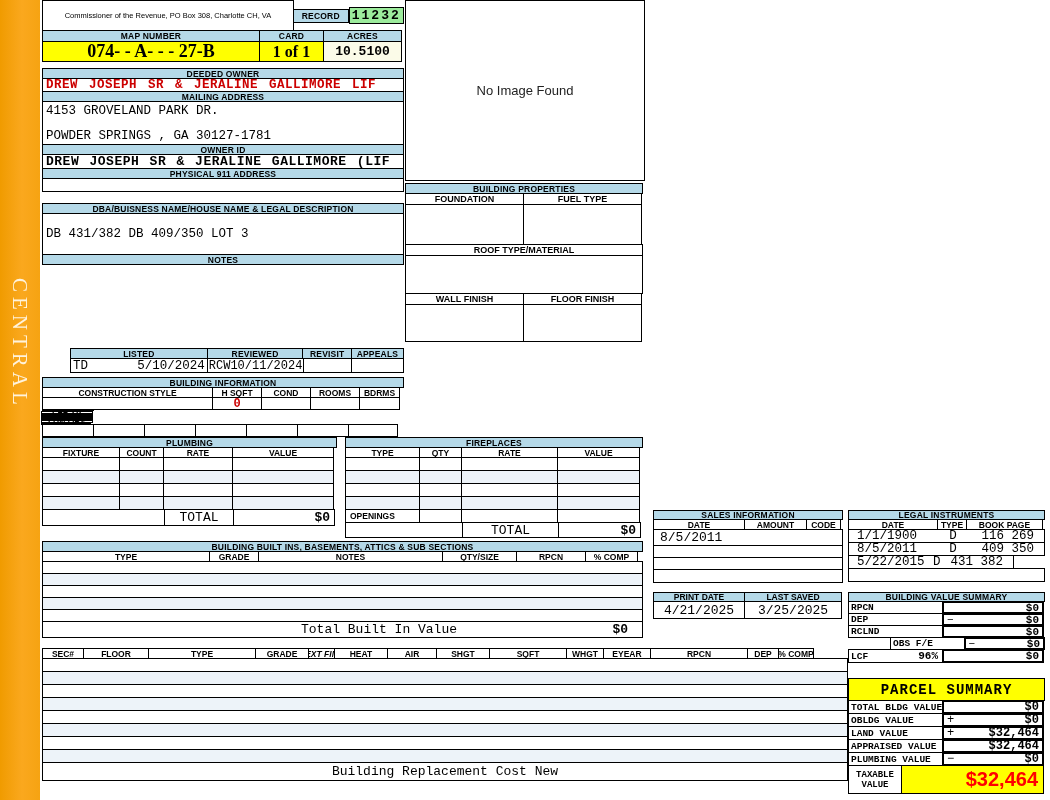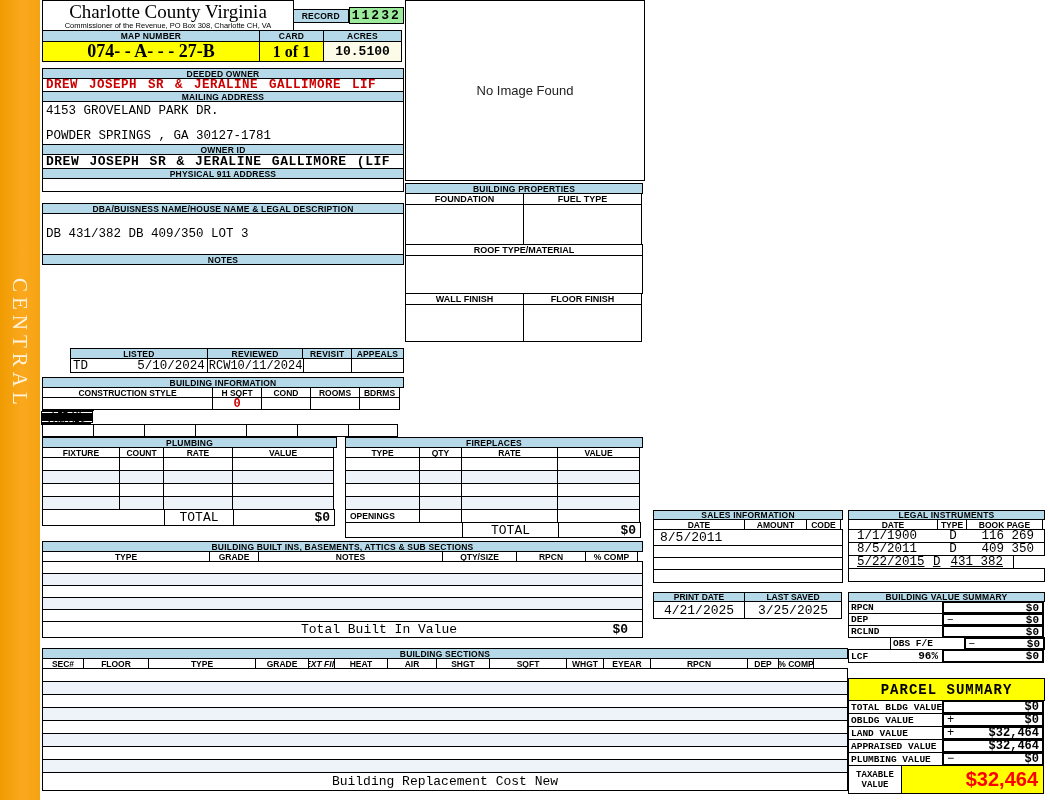--- a/index.html
+++ b/index.html
@@ -32,21 +32,20 @@
 </head>
 <body>
 
 <div class="sidebar abs">
   <div class="vertical-label">CENTRAL</div>
 </div>
 
 <div class="blk" style="left:42px;top:0;width:362px;">
   <div class="gr" style="height:31px;">
     <div class="wht" style="width:252px;flex-direction:column;justify-content:center;">
-      <div style="font:19px 'Liberation Serif',serif;line-height:19px;">Charlotte County Virginia</div>
       <div style="font:7.5px 'Liberation Sans',sans-serif;line-height:9px;">Commissioner of the Revenue, PO Box 308, Charlotte CH, VA</div>
     </div>
     <div style="width:111px;flex-direction:row;border:none;">
       <div class="bar" style="width:100%;height:14px;border:1px solid #000;box-sizing:border-box;display:flex;align-items:center;justify-content:center;">RECORD</div>
       <div class="green mono b" style="width:100%;height:17px;margin-top:-1px;border:1px solid #000;box-sizing:border-box;display:flex;align-items:center;justify-content:center;font-size:13px;letter-spacing:2px;">11232</div>
     </div>
   </div>
 
   <div class="gr" style="height:12px;">
     <div class="bar" style="width:218px;">MAP NUMBER</div>
@@ -278,23 +277,20 @@
     </div>
   <div class="gr" style="height:17px;">
     <div class="wht" style="width:601px;position:relative;">
       <span class="mono" style="position:absolute;left:258px;font-size:13px;">Total Built In Value</span>
       <span class="mono b" style="position:absolute;right:14px;font-size:13px;">$0</span>
     </div>
   </div>
 </div>
 
 <div class="blk" style="left:42px;top:648px;width:806px;">
-  <div class="gr" style="height:11px;">
-      <div class="bar" style="width:806px;">BUILDING SECTIONS</div>
-    </div>
   <div class="gr" style="height:11px;">
     <div class="hc" style="width:42px;">SEC#</div>
     <div class="hc" style="width:66px;">FLOOR</div>
     <div class="hc" style="width:108px;">TYPE</div>
     <div class="hc" style="width:54px;">GRADE</div>
     <div class="hc" style="width:27px;font-style:italic;">EXT FIN</div>
     <div class="hc" style="width:54px;">HEAT</div>
     <div class="hc" style="width:50px;">AIR</div>
     <div class="hc" style="width:54px;">SHGT</div>
     <div class="hc" style="width:78px;">SQFT</div>
@@ -405,21 +401,21 @@
     </div>
   </div>
   <div class="gr" style="height:14px;">
     <div class="wht mono" style="width:197px;font-size:12.5px;">
       <span style="width:90px;padding-left:8px;box-sizing:border-box;">8/5/2011</span>
       <span style="width:30px;text-align:center;display:inline-block;">D</span>
       <span style="width:77px;text-align:right;display:inline-block;padding-right:10px;box-sizing:border-box;">409 350</span>
     </div>
   </div>
   <div class="gr" style="height:14px;">
-    <div class="wht mono" style="width:166px;font-size:12.5px;text-decoration:underline;">
+    <div class="wht mono" style="width:166px;font-size:12.5px;">
       <span style="width:90px;padding-left:8px;box-sizing:border-box;">5/22/2015</span>
       <span style="width:30px;text-align:center;display:inline-block;">D</span>
       <span style="width:77px;text-align:right;display:inline-block;padding-right:10px;box-sizing:border-box;">431 382</span>
     </div>
   </div>
   <div class="gr" style="height:14px;">
       <div class="wht" style="width:197px"></div>
     </div>
 </div>
 

